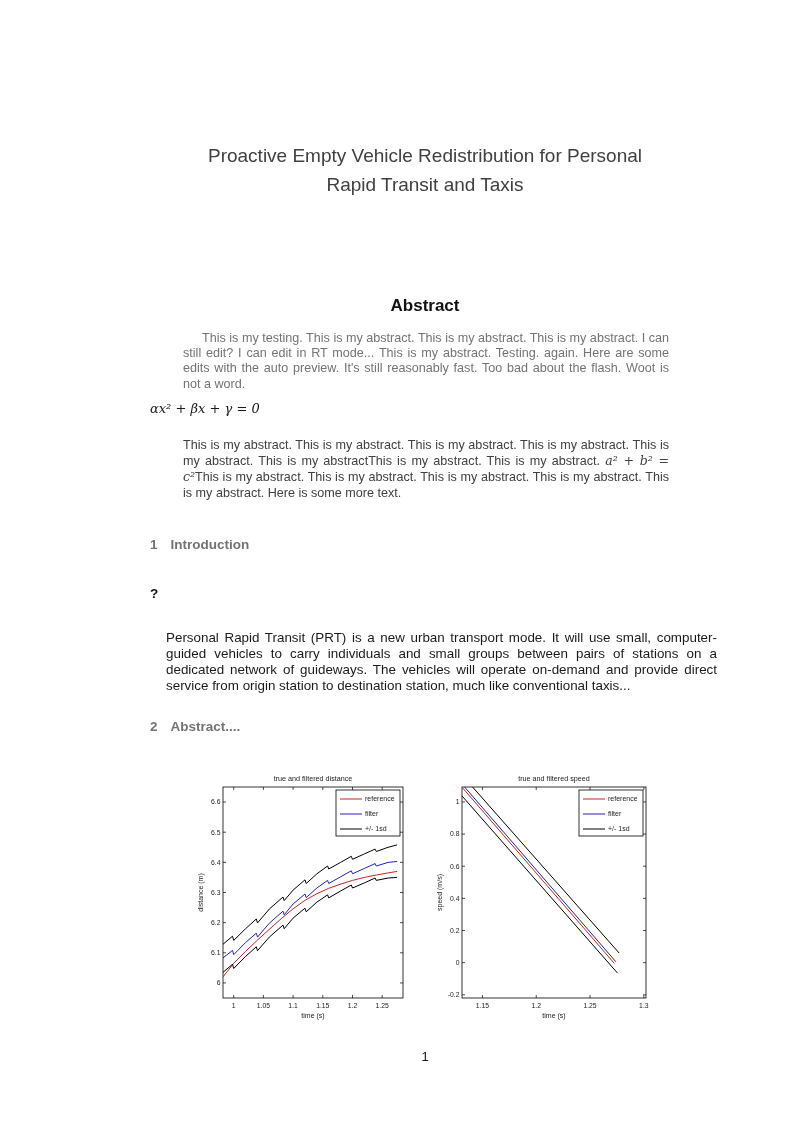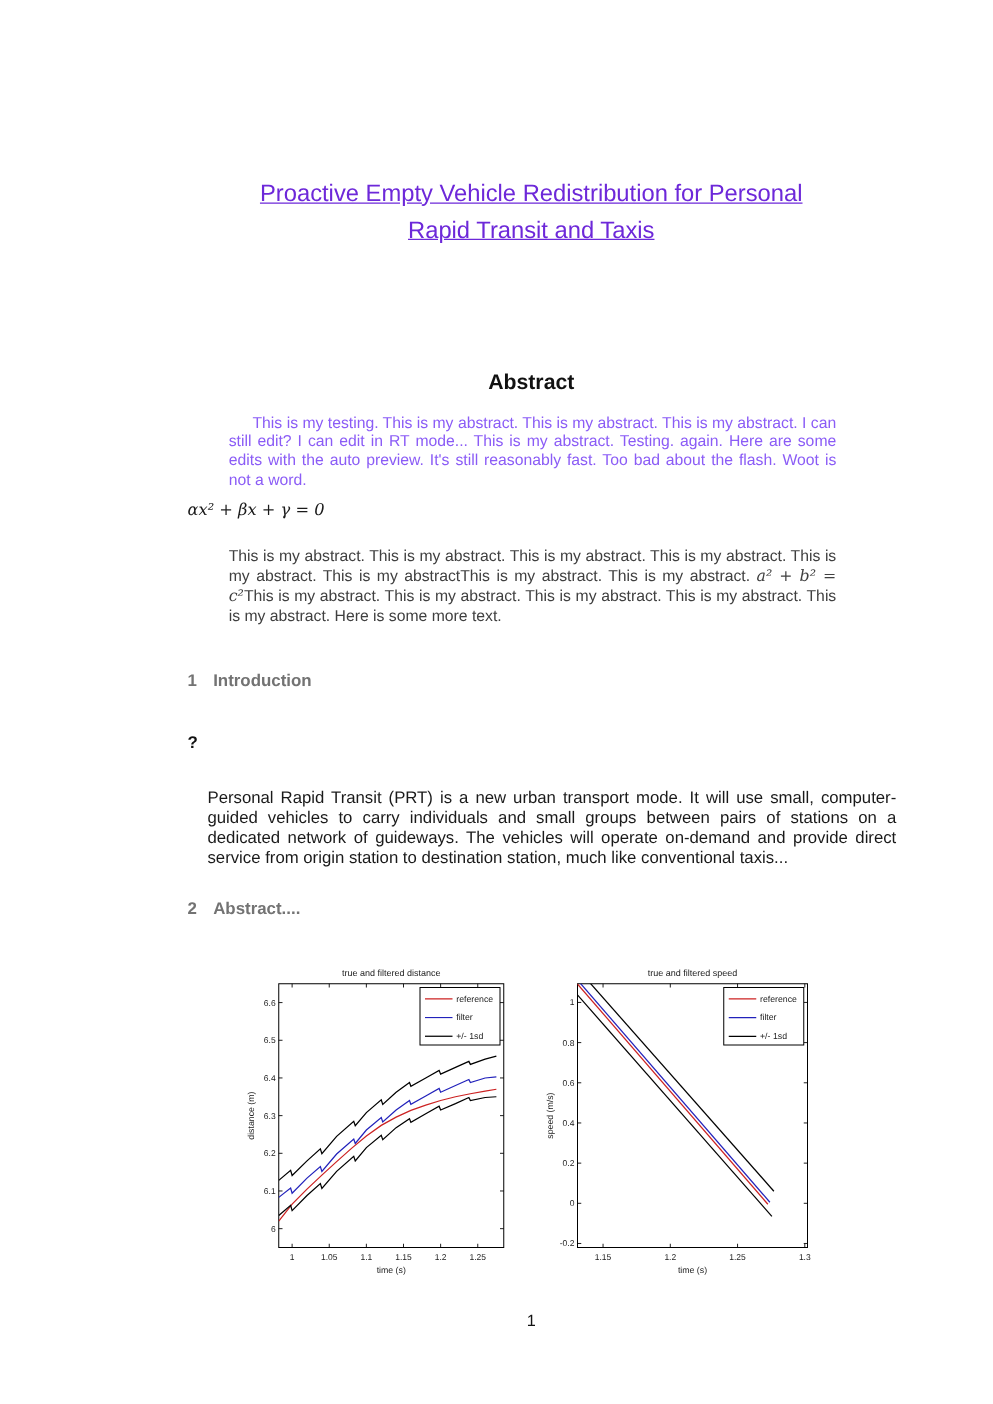--- a/index.html
+++ b/index.html
@@ -2,30 +2,30 @@
 <html><head>
 <meta charset="utf-8">
 <style>
   html,body{margin:0;padding:0;background:#ffffff;}
   .page{
     position:relative;width:794px;height:1123px;background:#ffffff;
     font-family:"Liberation Sans",sans-serif;color:#111;overflow:hidden;
   }
   .doc-title{
     position:absolute;top:141px;left:150px;width:550px;margin:0;
-    text-align:center;font-size:19px;line-height:29px;font-weight:normal;color:#6d28d9;text-decoration:underline;
+    text-align:center;font-size:19px;line-height:29px;font-weight:normal;color:#404040;
   }
   .doc-title span{display:block;}
   .abstract-heading{
     position:absolute;top:296px;left:150px;width:550px;
     text-align:center;font-weight:bold;font-size:17px;
   }
   .abstract-p1{
     position:absolute;top:331px;left:183px;width:486px;margin:0;
-    font-size:12.6px;line-height:15.2px;text-align:justify;text-indent:19px;color:#8b5cf6;
+    font-size:12.6px;line-height:15.2px;text-align:justify;text-indent:19px;color:#737373;
   }
   .equation{
     position:absolute;top:401px;left:150px;width:550px;
     font-family:"DejaVu Serif",serif;font-style:italic;font-size:13px;color:#1a1a1a;
   }
   .abstract-p2{
     position:absolute;top:438px;left:183px;width:486px;margin:0;
     font-size:12.6px;line-height:15.2px;text-align:justify;color:#404040;
   }
   .math{font-family:"DejaVu Serif",serif;font-style:italic;}

